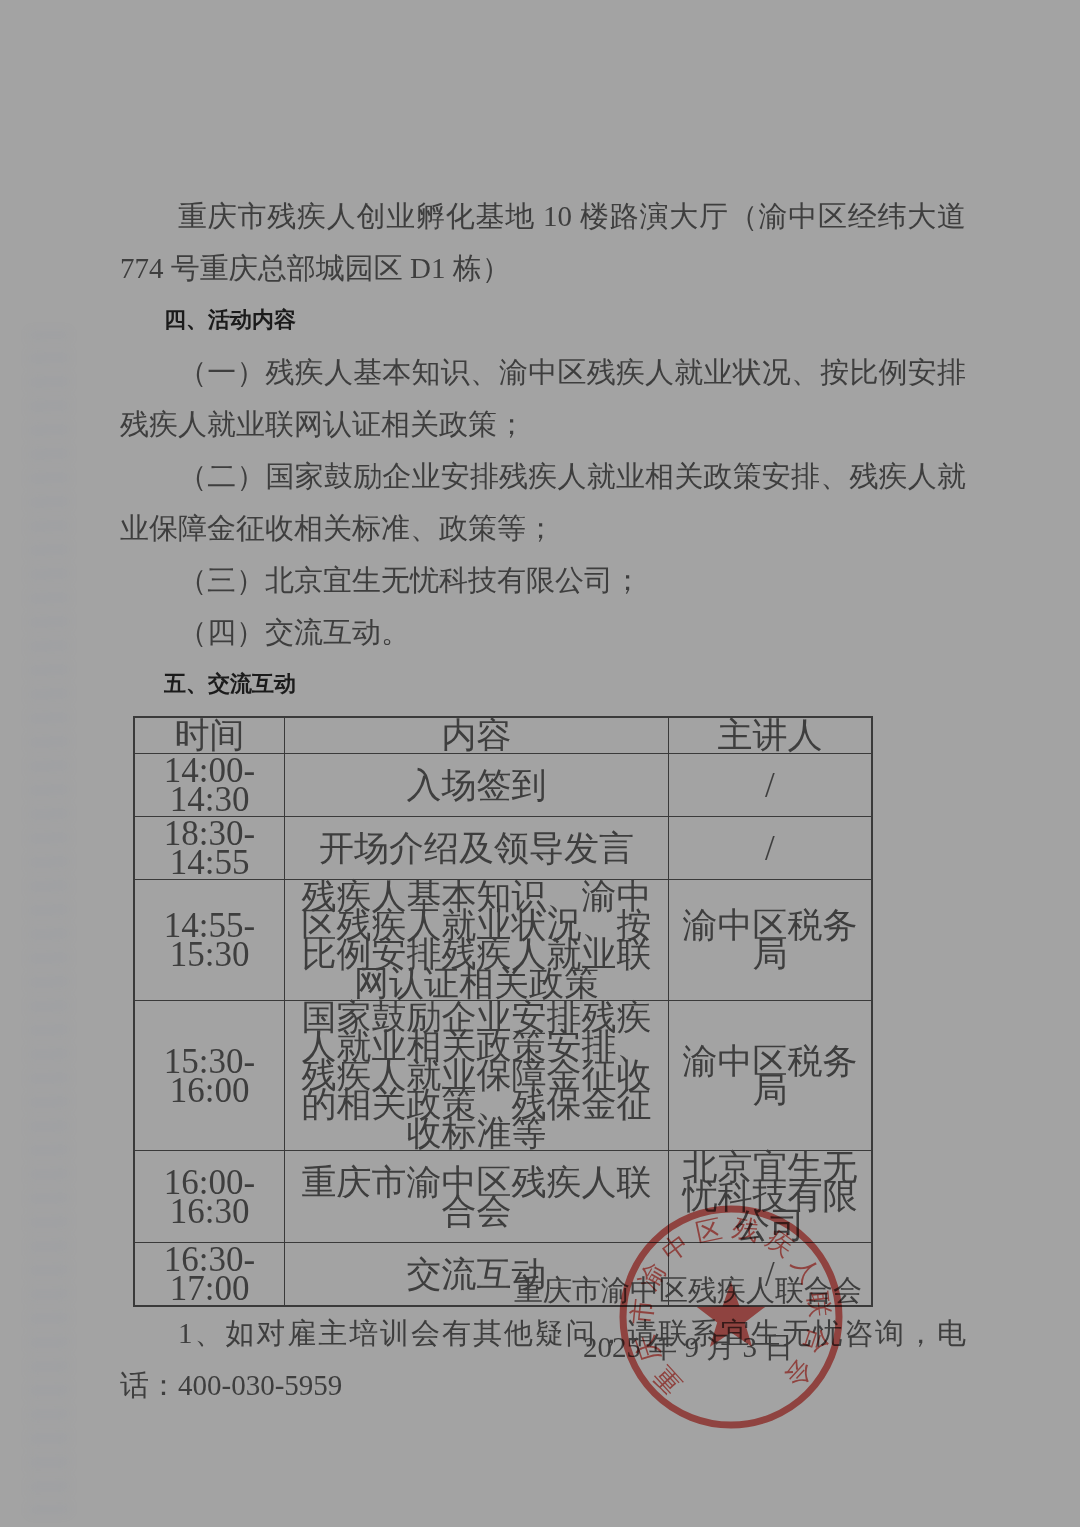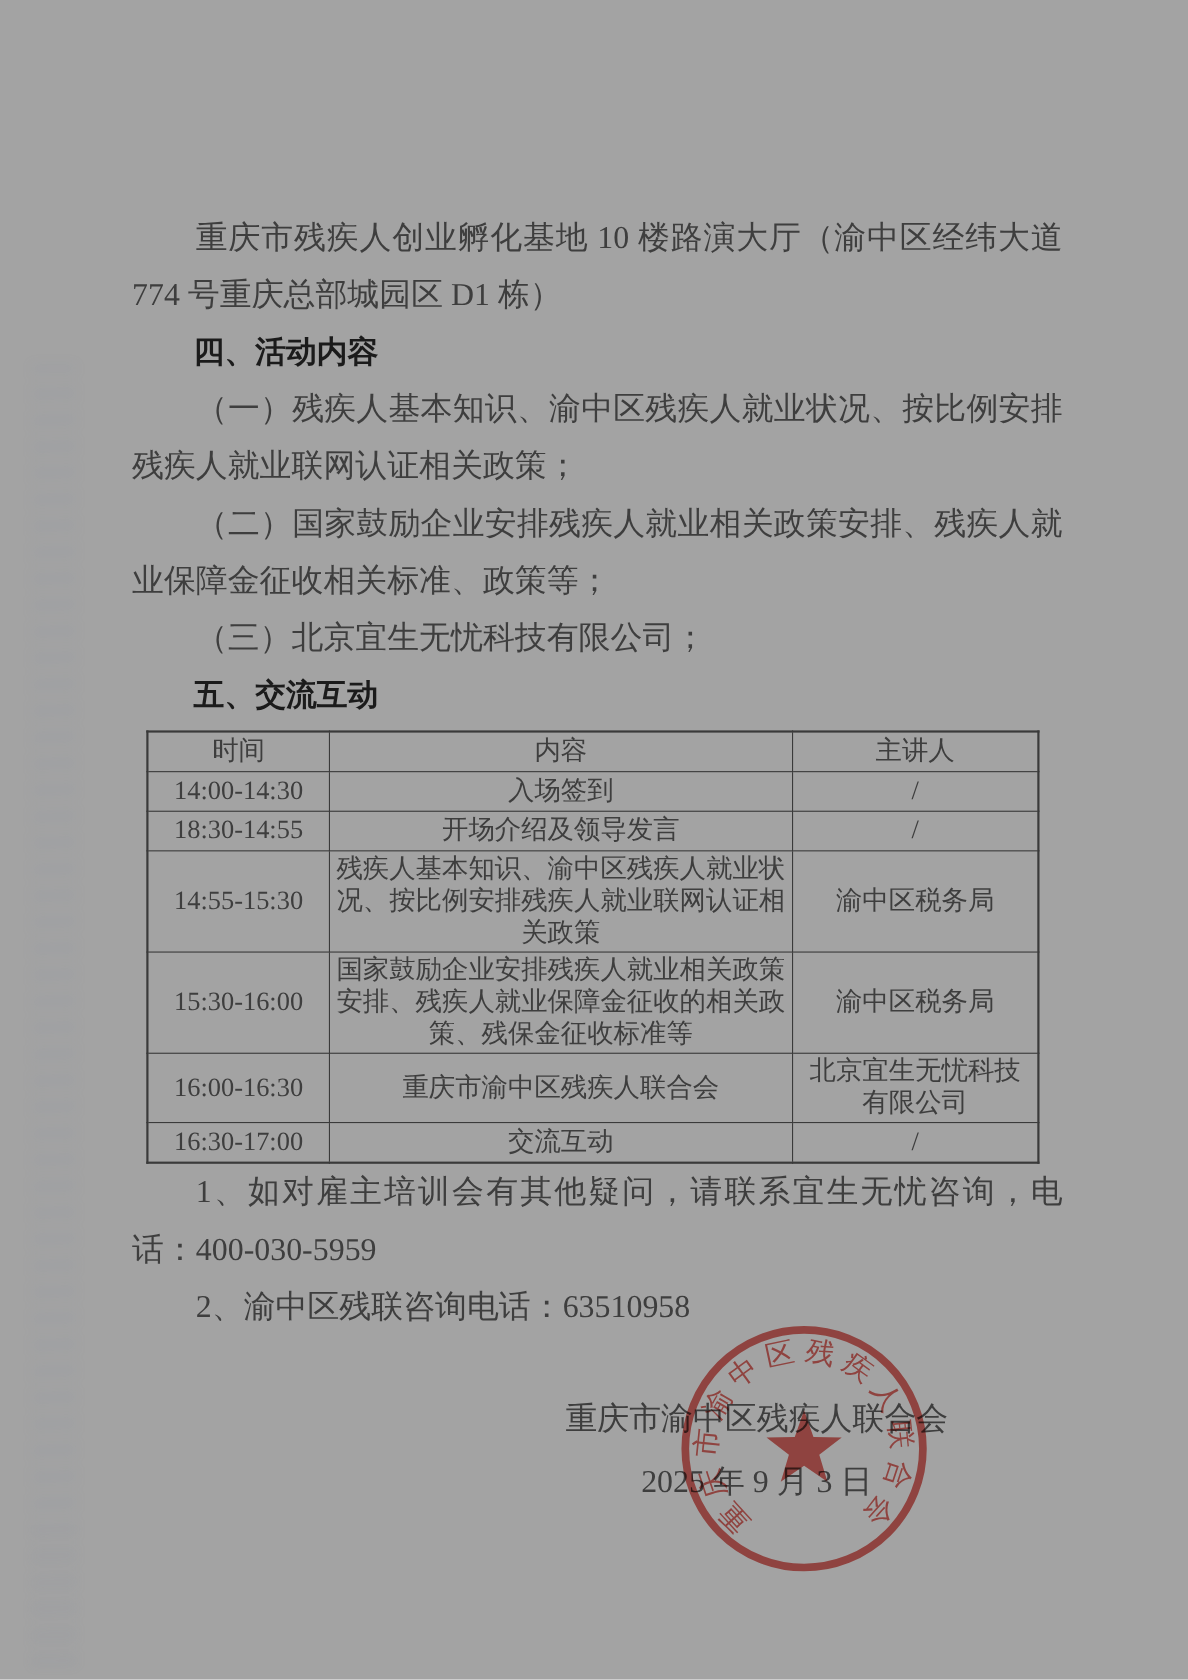--- a/index.html
+++ b/index.html
@@ -25,29 +25,29 @@
     padding:190px 114px 0 120px;
     font-size:29px;
     line-height:52px;
     text-align:justify;
   }
   p.body{margin:0;text-indent:2em;}
   p.heading{
     margin:0;text-indent:2em;
     font-family:"Liberation Sans","DejaVu Sans",sans-serif;
     font-weight:bold;
-    font-size:28px;
+    font-size:22px;
     color:#1b1b1b;
   }
   table.schedule{
-    width:812px;
+    width:740px;
     margin:6px 0 0 13px;
     border-collapse:collapse;
     border:2px solid #3a3a3a;
-    font-size:24px;
+    font-size:35px;
     line-height:29px;
     text-align:center;
     color:#3e3e3e;
     table-layout:fixed;
   }
   table.schedule col.c1{width:20.4%;}
   table.schedule col.c2{width:52.0%;}
   table.schedule col.c3{width:27.6%;}
   table.schedule th,table.schedule td{
     border:1px solid #3a3a3a;
@@ -87,20 +87,21 @@
 
   <div class="content">
 
     <p class="body">重庆市残疾人创业孵化基地 10 楼路演大厅（渝中区经纬大道 774 号重庆总部城园区 D1 栋）</p>
 
     <p class="heading">四、活动内容</p>
 
     <p class="body">（一）残疾人基本知识、渝中区残疾人就业状况、按比例安排残疾人就业联网认证相关政策；</p>
     <p class="body">（二）国家鼓励企业安排残疾人就业相关政策安排、残疾人就业保障金征收相关标准、政策等；</p>
     <p class="body">（三）北京宜生无忧科技有限公司；</p>
+    <p class="body">（四）交流互动。</p>
 
     <p class="heading">五、交流互动</p>
 
     <table class="schedule">
       <colgroup>
           <col class="c1">
           <col class="c2">
           <col class="c3">
         </colgroup>
       <thead>
@@ -138,21 +139,20 @@
         </tr>
         <tr>
           <td>16:30-17:00</td>
           <td>交流互动</td>
           <td>/</td>
         </tr>
       </tbody>
     </table>
 
     <p class="body notes">1、如对雇主培训会有其他疑问，请联系宜生无忧咨询，电话：400-030-5959</p>
-    <p class="body">2、渝中区残联咨询电话：63510958</p>
 
   </div>
 
   <div class="sig-wrap">
     <div class="sig-inner">
       <div>重庆市渝中区残疾人联合会</div>
       <div>2025 年 9 月 3 日</div>
     </div>
   </div>
 

